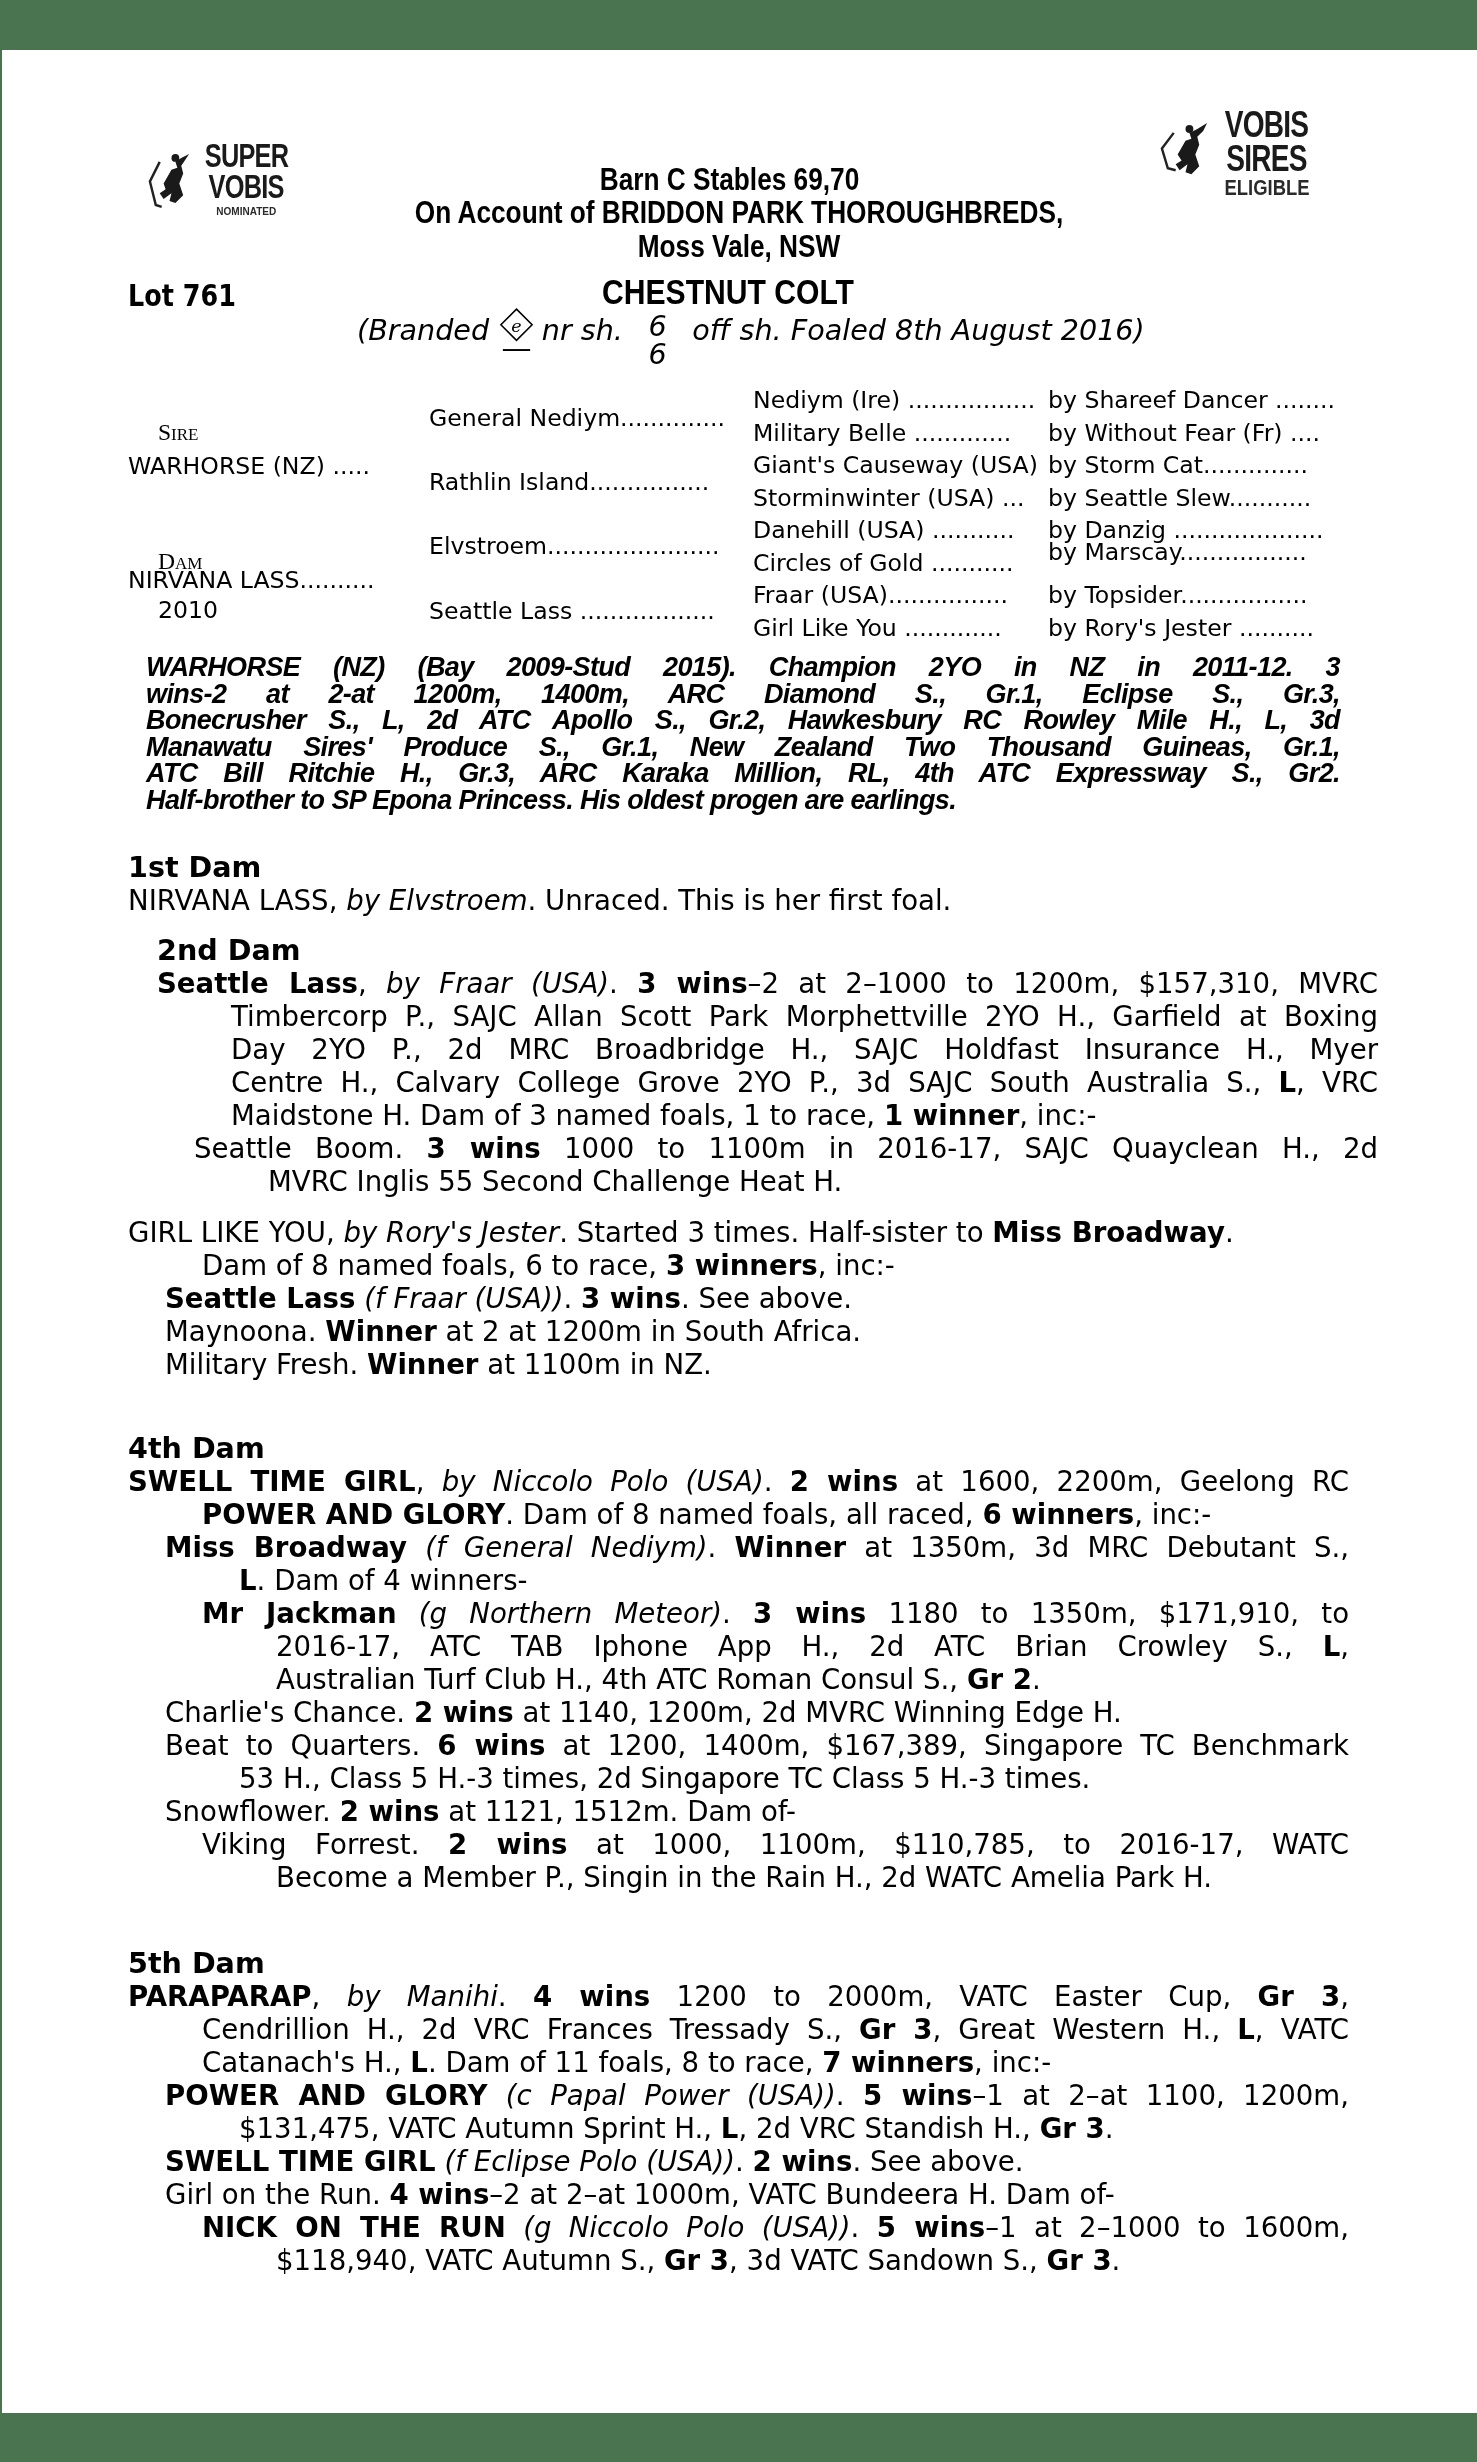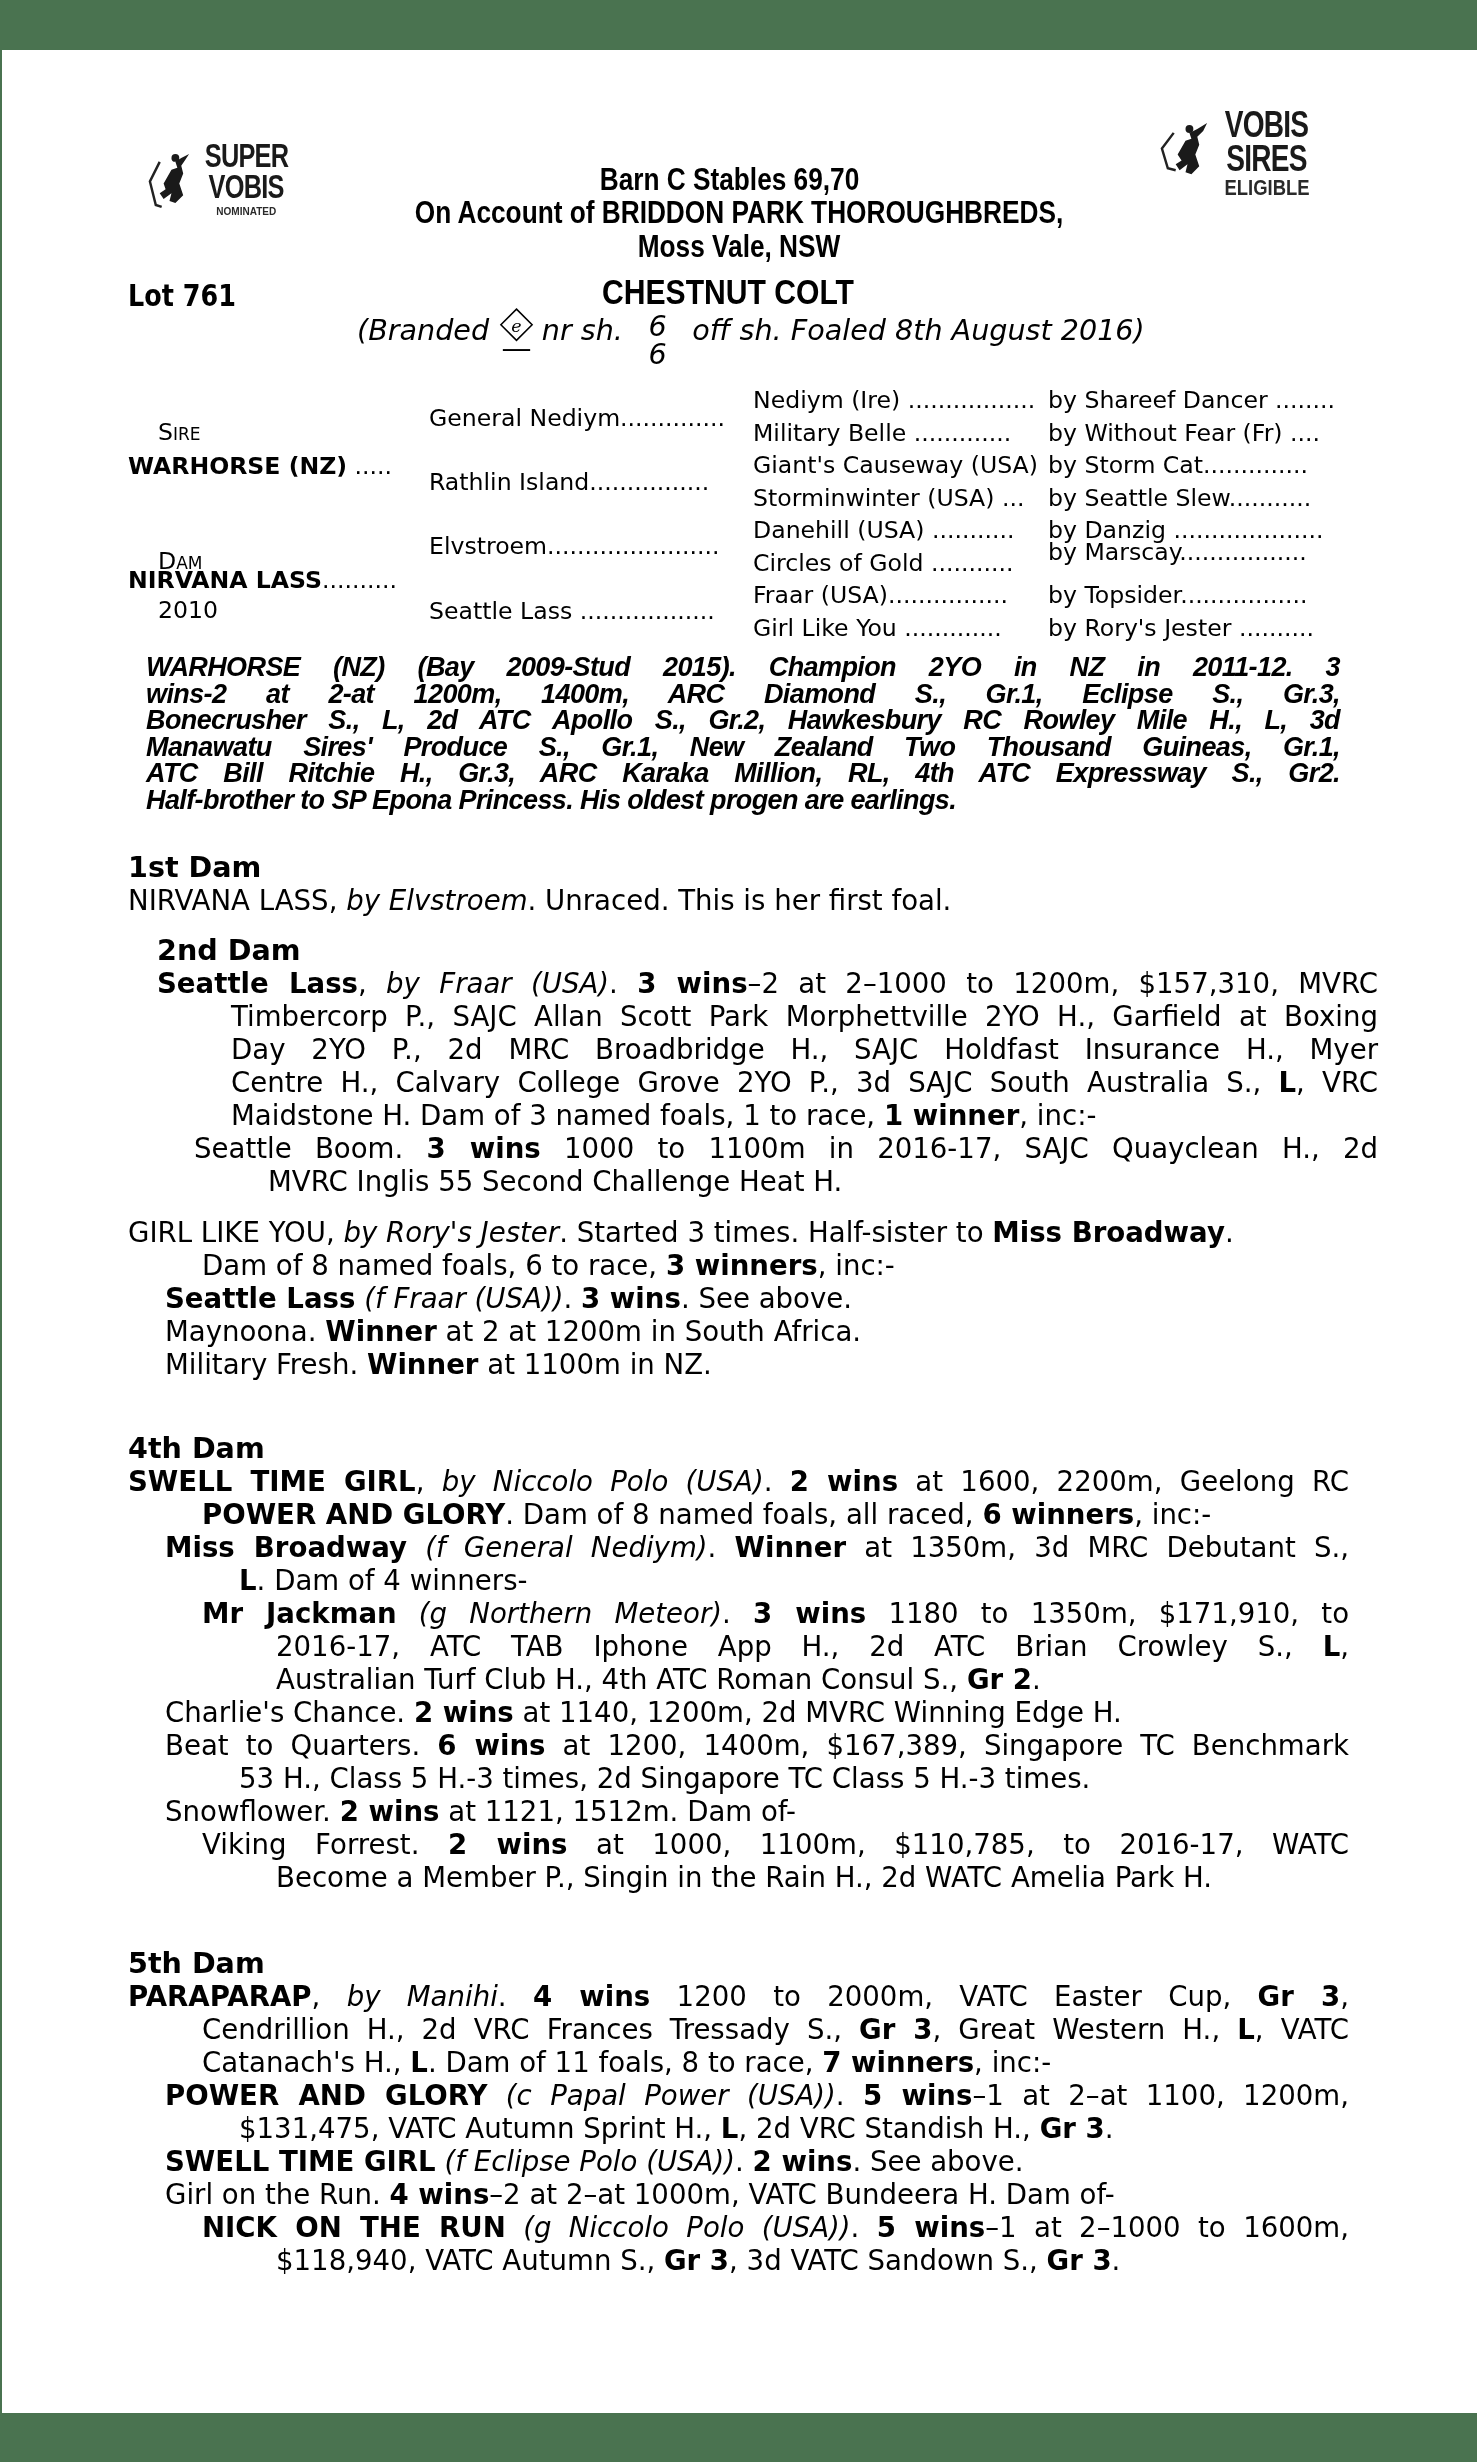--- a/index.html
+++ b/index.html
@@ -24,26 +24,26 @@
   .barn { top: 162px; left: 288px; }
   .account { top: 195px; left: 0; }
   .moss { top: 229px; left: 0; }
   .lot { position: absolute; left: 128px; top: 279px; font-size: 29.6px; font-weight: bold; font-family: "DejaVu Sans", sans-serif; }
   .title { position: absolute; left: 0; width: 1456px; top: 272px; text-align: center; font-size: 35px; font-weight: bold; }
   .brandline { position: absolute; left: 357px; top: 313px; font-size: 28.6px; display: flex; align-items: flex-start; white-space: nowrap; font-style: italic; }
   .brandline .brand-sym { display: inline-block; width: 39px; height: 51px; margin: 0 5.9px 0 7.9px; position: relative; top: -5.9px; }
   .brandline .frac { display: inline-flex; flex-direction: column; align-items: center; line-height: 27.6px; margin: 0 25.6px 0 25.6px; position: relative; top: 0px; }
 
   .ped { position: absolute; font-size: 23.6px; white-space: nowrap; }
-  .ped .sc { font-variant: small-caps; }
+  .ped .sc { font-variant: small-caps; font-family: Liberation Serif, serif; }
   .ped-c1 { left: 128px; }
   .ped-c2 { left: 429px; }
   .ped-c3 { left: 753px; }
   .ped-c4 { left: 1048px; }
-  .bold { font-weight: bold; }
+  .bold { font-weight: normal; }
 
   .sirepara { position: absolute; left: 146px; top: 654px; width: 1194px; font-family: "Liberation Sans", sans-serif; font-weight: bold; font-style: italic; font-size: 27px; line-height: 26.6px; text-align: justify; letter-spacing: -0.6px; }
   .sirepara .ln { display: block; text-align: justify; text-align-last: justify; white-space: nowrap; }
   .sirepara .ln.last { text-align-last: left; font-style: italic; }
 
   .body { position: absolute; left: 128px; width: 1221px; font-size: 27.6px; line-height: 33px; }
   .body .h { font-weight: bold; font-size: 28.6px; }
   .body .ln { display: block; white-space: nowrap; }
   .body .j { text-align: justify; text-align-last: justify; }
   .i1 { padding-left: 74px; }

